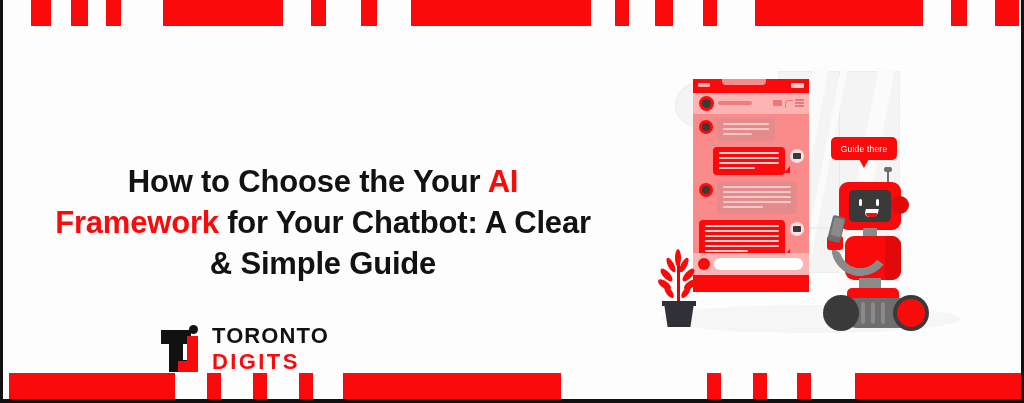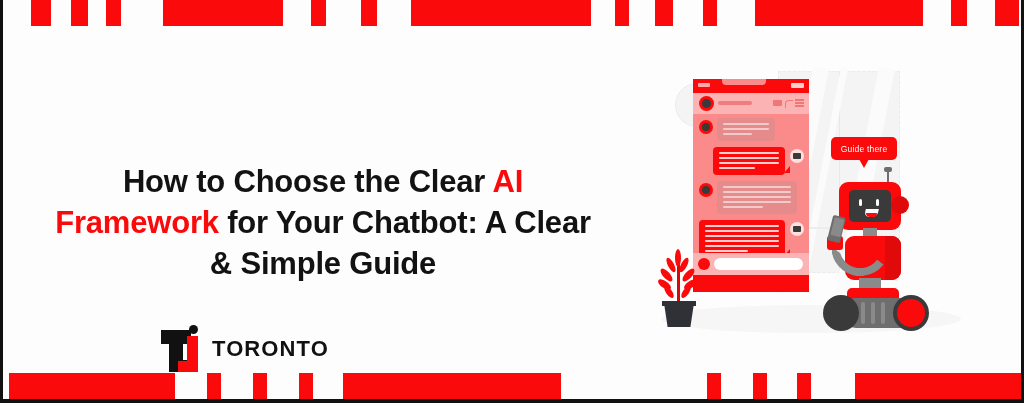--- a/index.html
+++ b/index.html
@@ -427,34 +427,35 @@
       <div class="bar" style="left: 652px; width: 18px;"></div>
       <div class="bar" style="left: 700px; width: 14px;"></div>
       <div class="bar" style="left: 752px; width: 168px;"></div>
       <div class="bar" style="left: 948px; width: 16px;"></div>
       <div class="bar" style="left: 992px; width: 24px;"></div>
     </div>
 
   <div class="content">
 
     <h1 class="headline">
-      <span>How to Choose the Clear </span><span class="accent">AI</span><span> </span><span class="accent">Framework</span><span> for Your Chatbot: A Clear &amp; Simple Guide</span>
+      <span>How to Choose the Your </span><span class="accent">AI</span><span> </span><span class="accent">Framework</span><span> for Your Chatbot: A Clear &amp; Simple Guide</span>
     </h1>
 
     <div class="logo">
       <div class="logo-mark">
         <div class="t-bar"></div>
         <div class="t-stem"></div>
         <div class="t-foot"></div>
         <div class="j-stem"></div>
         <div class="j-hook"></div>
         <div class="j-dot"></div>
       </div>
       <div class="logo-words">
         <span class="word-top">TORONTO</span>
+        <span class="word-bottom">DIGITS</span>
       </div>
     </div>
   </div>
 
   <div class="illustration">
 
     <div class="ground-shadow"></div>
 
     <div class="panel">
       <div class="mullion"></div>

